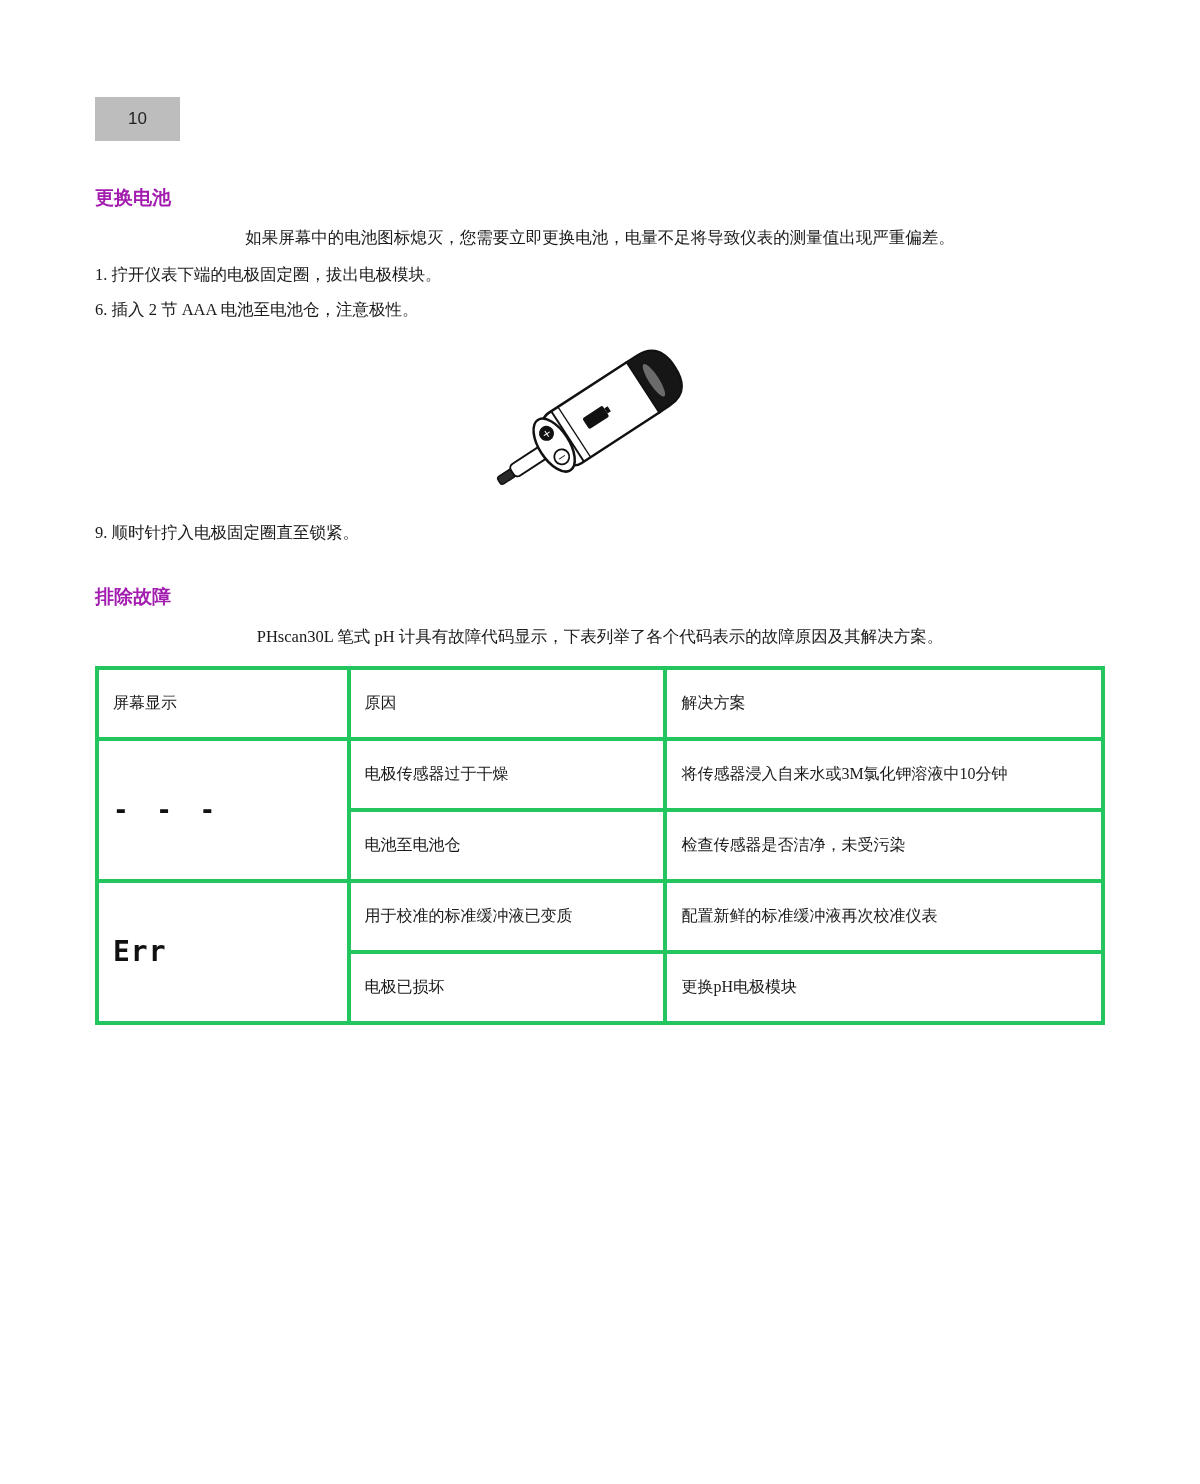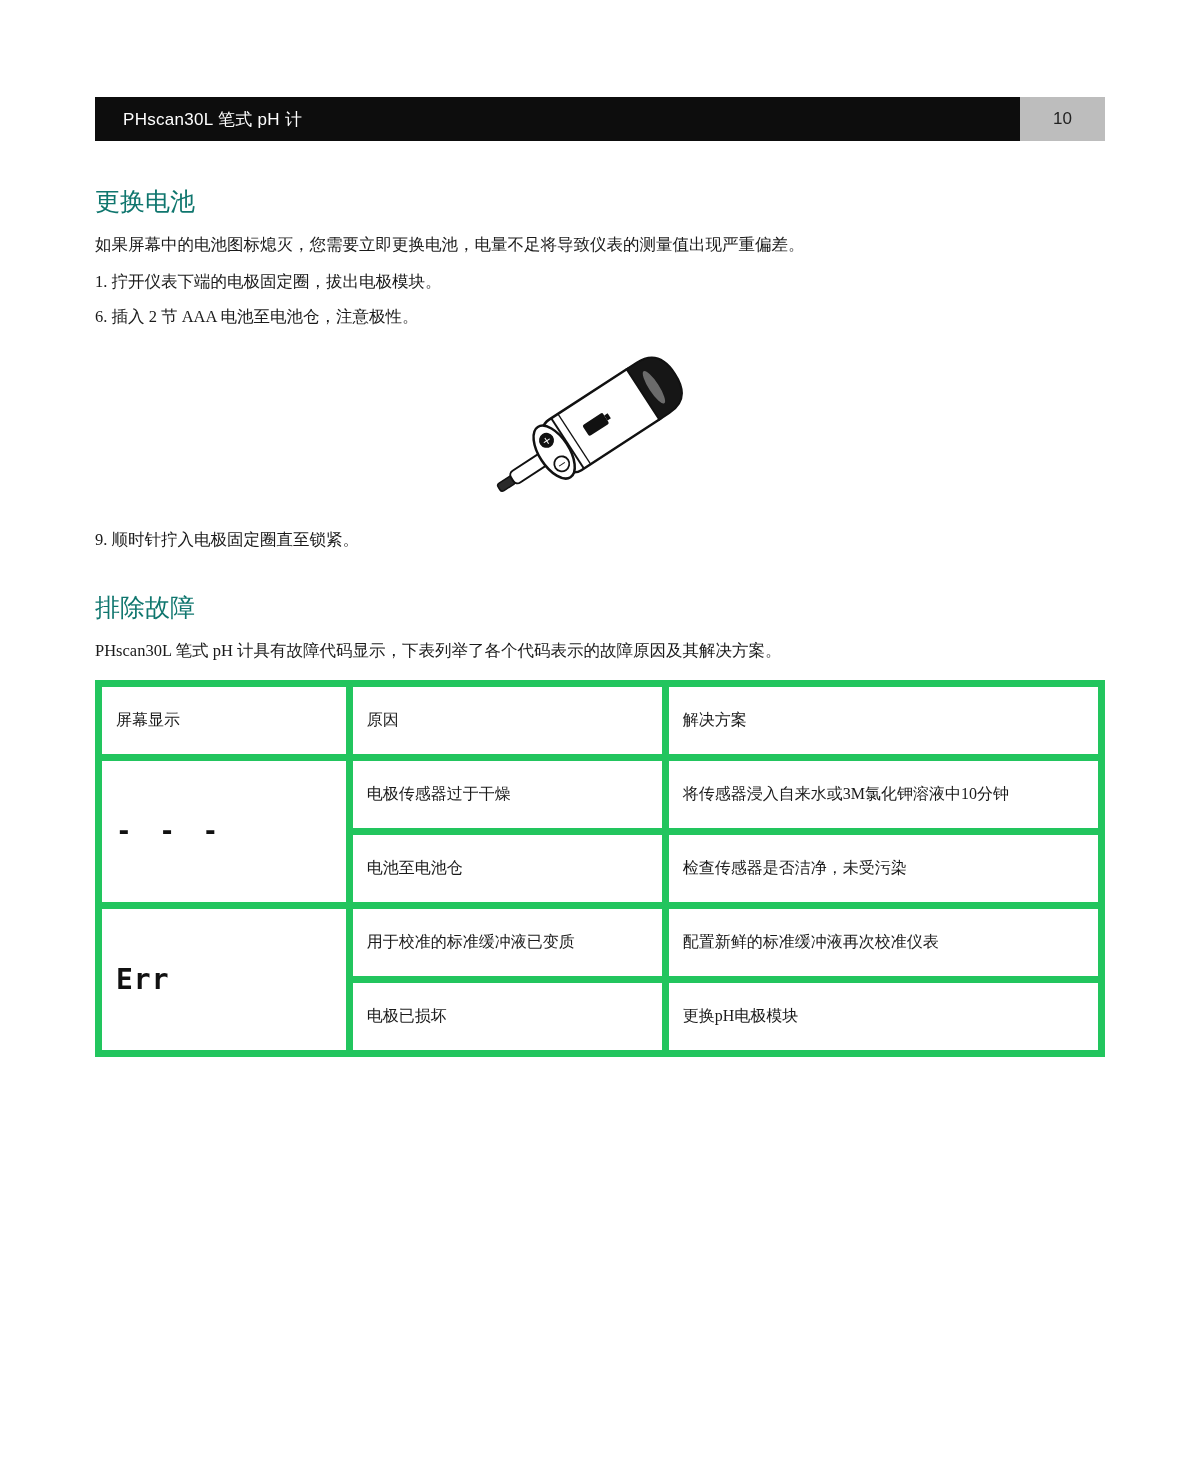--- a/index.html
+++ b/index.html
@@ -27,49 +27,50 @@
   .page-num-box {
     width:85px; background:#bdbdbd; color:#222222;
     display:flex; align-items:center; justify-content:center;
     font-size:17px;
   }
 
   
   .content { position:absolute; left:95px; top:141px; width:1010px; }
 
   h2.section-heading {
-    font-size:25px; font-weight:normal; color:#0f766e;
+    font-size:19px; font-weight:bold; color:#a21caf;
     font-family:"Liberation Sans", sans-serif;
     margin-top:44px;
   }
   h2.section-heading.second { margin-top:40px; }
 
   p.body-text {
     font-size:16.5px; line-height:1.5; margin-top:15px;
     font-family:"Liberation Serif", serif;
+    text-align:center;
   }
   .steps { list-style:none; margin-top:4px; }
   .steps li {
     font-size:16.5px; margin-top:13px;
     font-family:"Liberation Serif", serif;
   }
 
   .illustration-wrap {
     margin-top:20px; height:155px;
     display:flex; justify-content:center; align-items:center;
   }
 
   
   table.trouble {
     border-collapse:collapse; width:100%; margin-top:16px;
     table-layout:fixed;
     font-family:"Liberation Serif", serif;
   }
   table.trouble th, table.trouble td {
-    border:7px solid #22c55e;
+    border:4px solid #22c55e;
     padding:23px 14px;
     font-size:16px; font-weight:normal; text-align:left;
     vertical-align:middle; color:#1a1a1a;
     overflow:hidden; white-space:nowrap;
   }
   table.trouble tr.head-row th { height:36px; }
   table.trouble tr.body-row td { height:39px; }
   td.code-cell {
     padding-left:18px;
   }
@@ -81,23 +82,20 @@
     font-family:"DejaVu Sans Mono", monospace;
     font-weight:bold; font-size:28px; letter-spacing:1px; color:#111;text-align:right;
   }
 </style>
 </head>
 <body>
 
 <div class="page">
 
   <div class="header">
-    <div class="header-bar">
-      <span>PHscan30L 笔式 pH 计</span>
-    </div>
     <div class="page-num-box">10</div>
   </div>
 
   <div class="content">
 
     <h2 class="section-heading">更换电池</h2>
 
     <p class="body-text">如果屏幕中的电池图标熄灭，您需要立即更换电池，电量不足将导致仪表的测量值出现严重偏差。</p>
 
     <ul class="steps">

